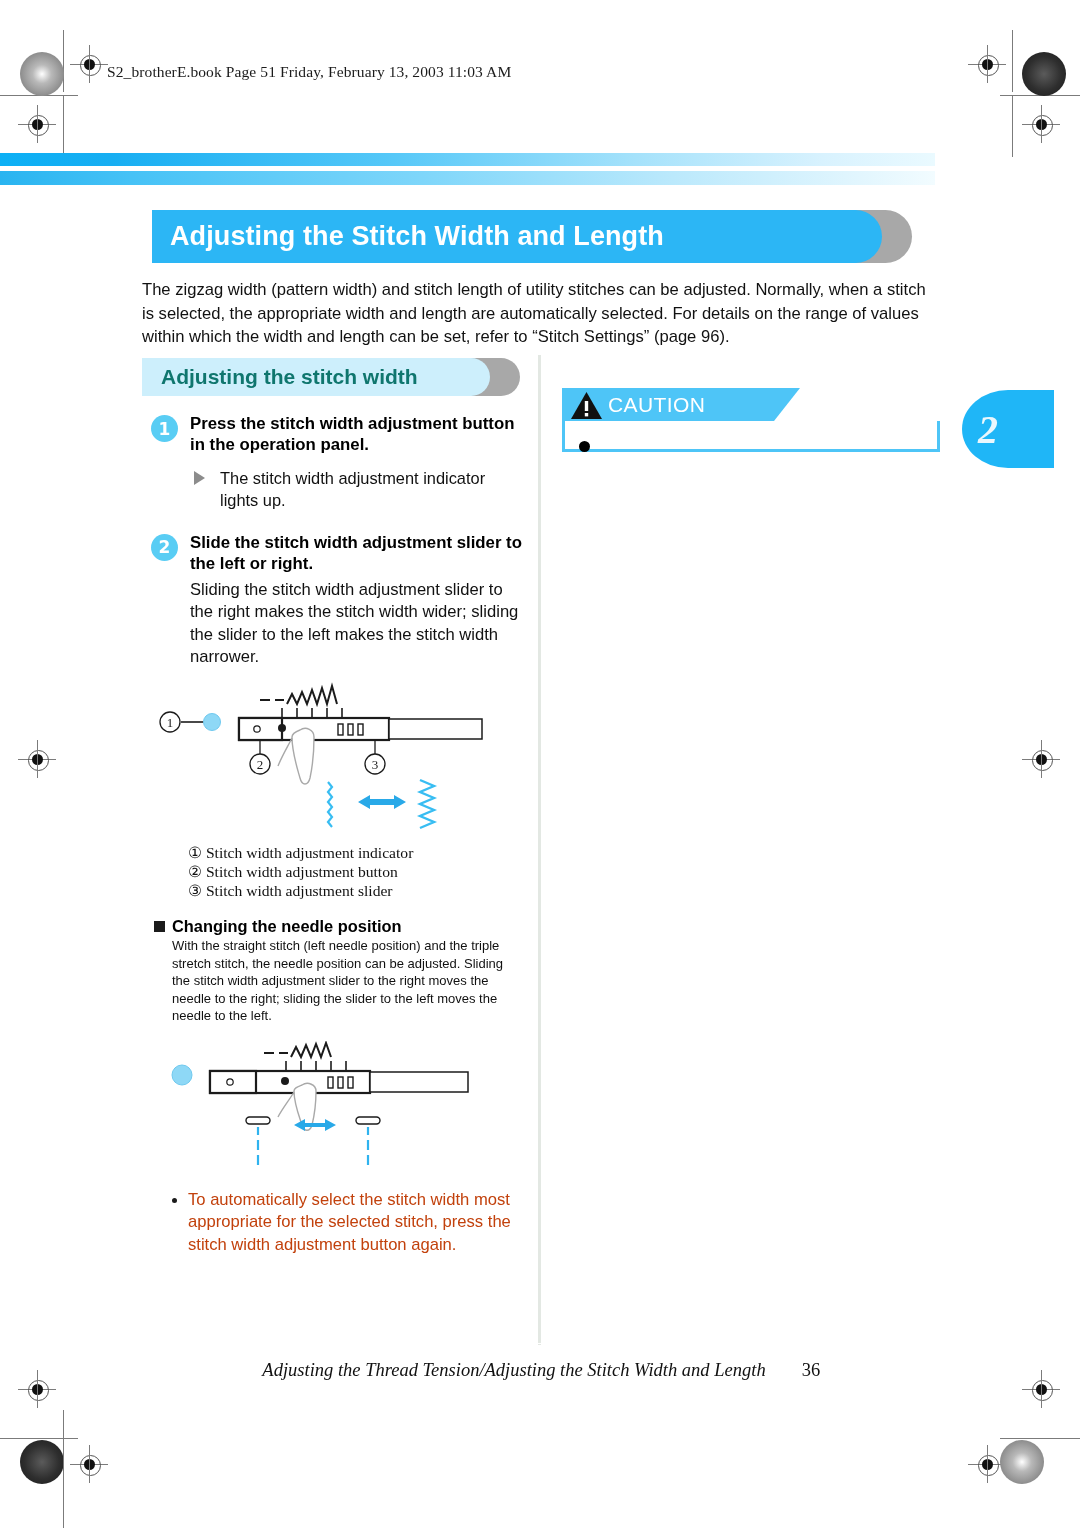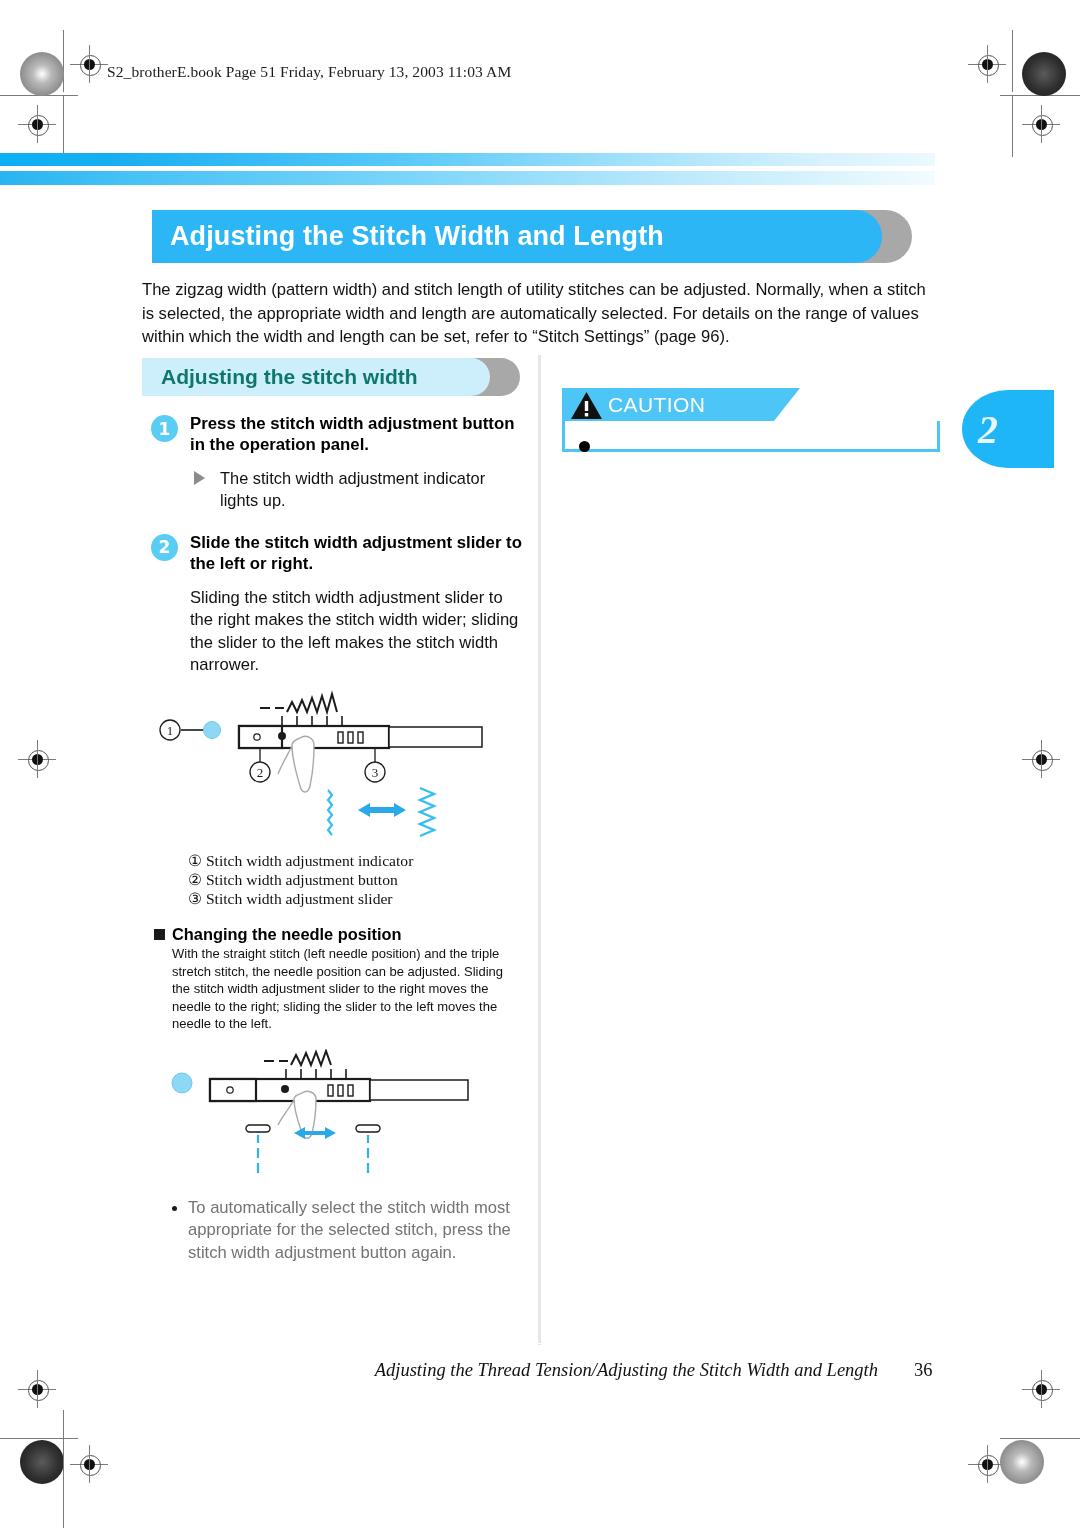--- a/index.html
+++ b/index.html
@@ -129,21 +129,21 @@
     width: 27px; height: 27px; border-radius: 50%;
     background: #59cdf4;
     color: #fff; font-weight: bold; font-size: 17px;
     display: flex; align-items: center; justify-content: center;
     font-family: "DejaVu Sans", sans-serif;
   }
   .step .heading {
     font-weight: bold; font-size: 16.8px; line-height: 1.26; color: #000;
   }
   .step .body {
-    font-size: 16.6px; line-height: 1.35; color: #111; margin-top: 13px;
+    font-size: 16.6px; line-height: 1.35; color: #111; margin-top: 5px;
   }
 
   .result {
     position: relative; padding-left: 78px; margin-top: 12px;
     font-size: 16.4px; line-height: 1.35; color: #111;
   }
   .result .tri {
     position: absolute; left: 52px; top: 4px;
     width: 0; height: 0;
     border-left: 11px solid #8c8c8c;
@@ -160,21 +160,21 @@
     position: absolute; left: 12px; top: 4px;
     width: 11px; height: 11px; background: #1b1b1b;
   }
   .indent-body {
     padding-left: 30px; margin-top: 1px;
     font-size: 13px; line-height: 1.35; color: #111;
   }
 
   .dotitem {
     position: relative; padding-left: 46px; margin-top: 16px;
-    font-size: 16.6px; line-height: 1.35; color: #737373;
+    font-size: 16.6px; line-height: 1.35; color: #c2410c;
   }
   .dotitem .bdot {
     position: absolute; left: 30px; top: 9px;
     width: 5px; height: 5px; border-radius: 50%; background: #1b1b1b;
   }
 
   
   .legend {
     margin-top: 10px; padding-left: 46px;
     font-family: "Liberation Serif", serif;
@@ -235,21 +235,21 @@
     font-size: 40px; font-style: italic; font-weight: bold;
   }
 
   
   .footer-rule {
     position: absolute; left: 150px; top: 1343px; width: 790px; height: 1px;
     background: #ffffff;
   }
   .footer {
     position: absolute; left: 150px; top: 1360px; width: 790px;
-    display: flex; justify-content: flex-end; align-items: baseline;
+    display: flex; justify-content: center; align-items: baseline;
   }
   .footer .ftxt {
     font-family: "Liberation Serif", serif; font-style: italic;
     font-size: 18.5px; color: #111;
   }
   .footer .fnum {
     font-family: "Liberation Serif", serif;
     font-size: 18.5px; color: #111; margin-left: 36px; min-width: 26px;
   }
 </style>

